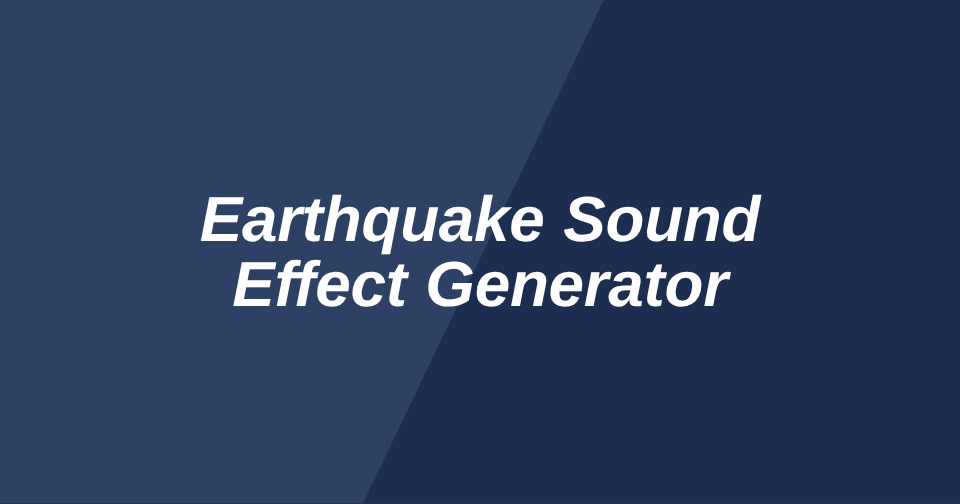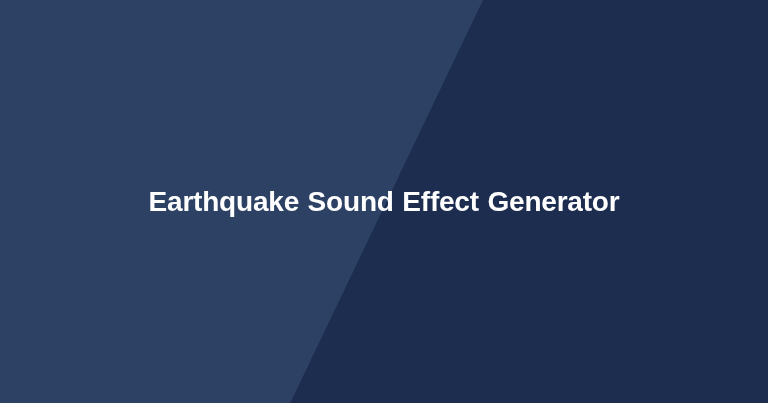--- a/index.html
+++ b/index.html
@@ -41,25 +41,26 @@
     display: flex;
     align-items: center;
     justify-content: center;
   }
 
   .title {
     margin: 0;
     width: 540px;
     text-align: center;
     color: #ffffff;
-    font-size: 28px;
+    font-size: 51px;
     line-height: 52px;
     font-weight: bold;
     letter-spacing: -0.2px;
     word-spacing: 1px;
+    font-style: italic;
   }
 </style>
 </head>
 <body>
 
 <div class="banner">
 
   <div class="bg-base"></div>
   <div class="bg-wedge"></div>
 

